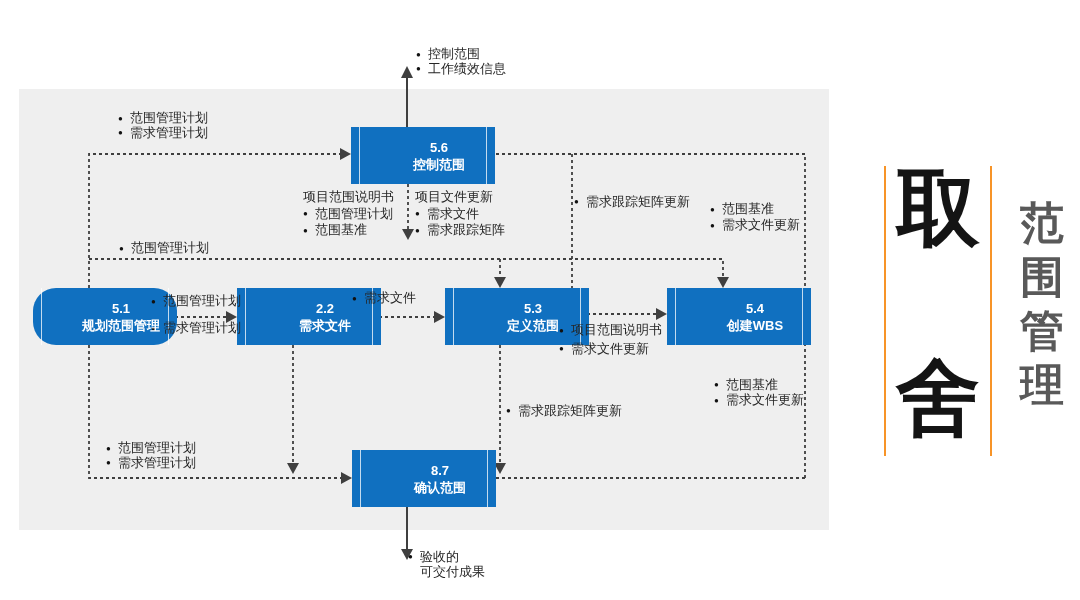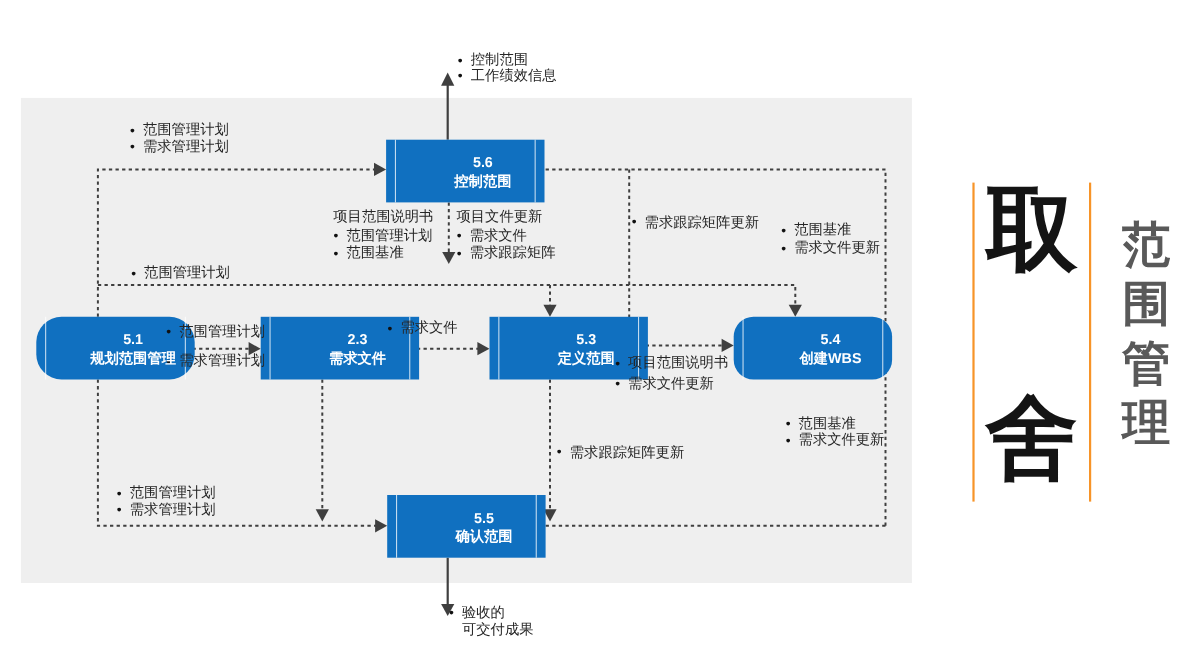--- a/index.html
+++ b/index.html
@@ -87,39 +87,39 @@
   <div id="boxes">
       <div class="pbox" style="left: 33px; top: 288px; border-radius: 23px;">
         <div class="strip l"></div>
         <div class="strip r"></div>
         <div class="num">5.1</div>
         <div class="nm">规划范围管理</div>
       </div>
       <div class="pbox" style="left: 237px; top: 288px;">
         <div class="strip l"></div>
         <div class="strip r"></div>
-        <div class="num">2.3</div>
+        <div class="num">2.2</div>
         <div class="nm">需求文件</div>
       </div>
       <div class="pbox" style="left: 445px; top: 288px;">
         <div class="strip l"></div>
         <div class="strip r"></div>
         <div class="num">5.3</div>
         <div class="nm">定义范围</div>
       </div>
-      <div class="pbox" style="left: 667px; top: 288px; border-radius: 18px;">
+      <div class="pbox" style="left: 667px; top: 288px;">
         <div class="strip l"></div>
         <div class="strip r"></div>
         <div class="num">5.4</div>
         <div class="nm">创建WBS</div>
       </div>
       <div class="pbox" style="left: 352px; top: 450px;">
         <div class="strip l"></div>
         <div class="strip r"></div>
-        <div class="num">5.5</div>
+        <div class="num">8.7</div>
         <div class="nm">确认范围</div>
       </div>
       <div class="pbox" style="left: 351px; top: 127px;">
         <div class="strip l"></div>
         <div class="strip r"></div>
         <div class="num">5.6</div>
         <div class="nm">控制范围</div>
       </div>
     </div>
   <div id="labels">

